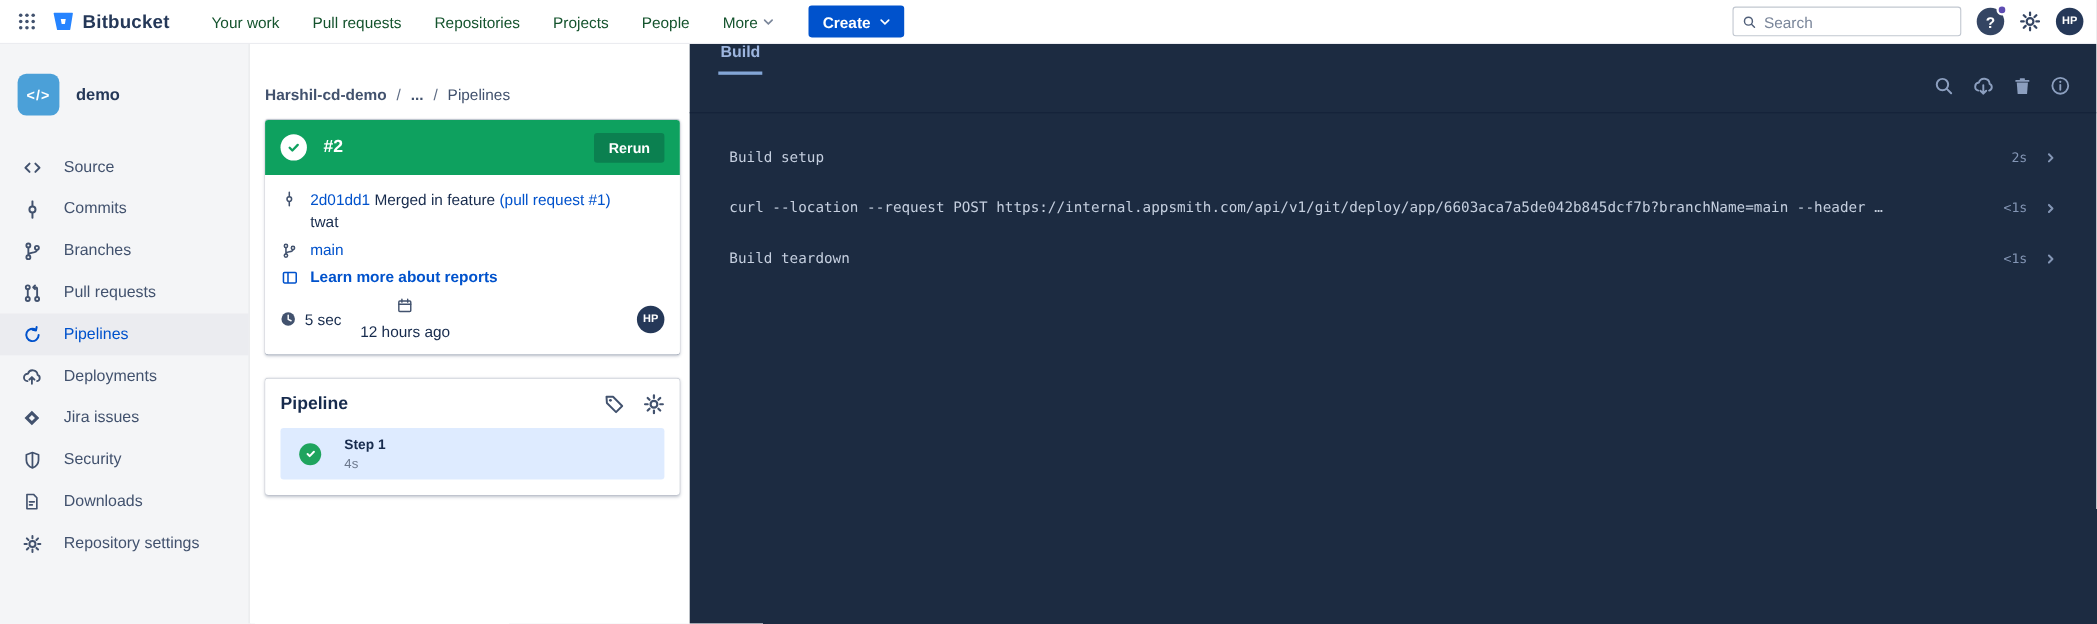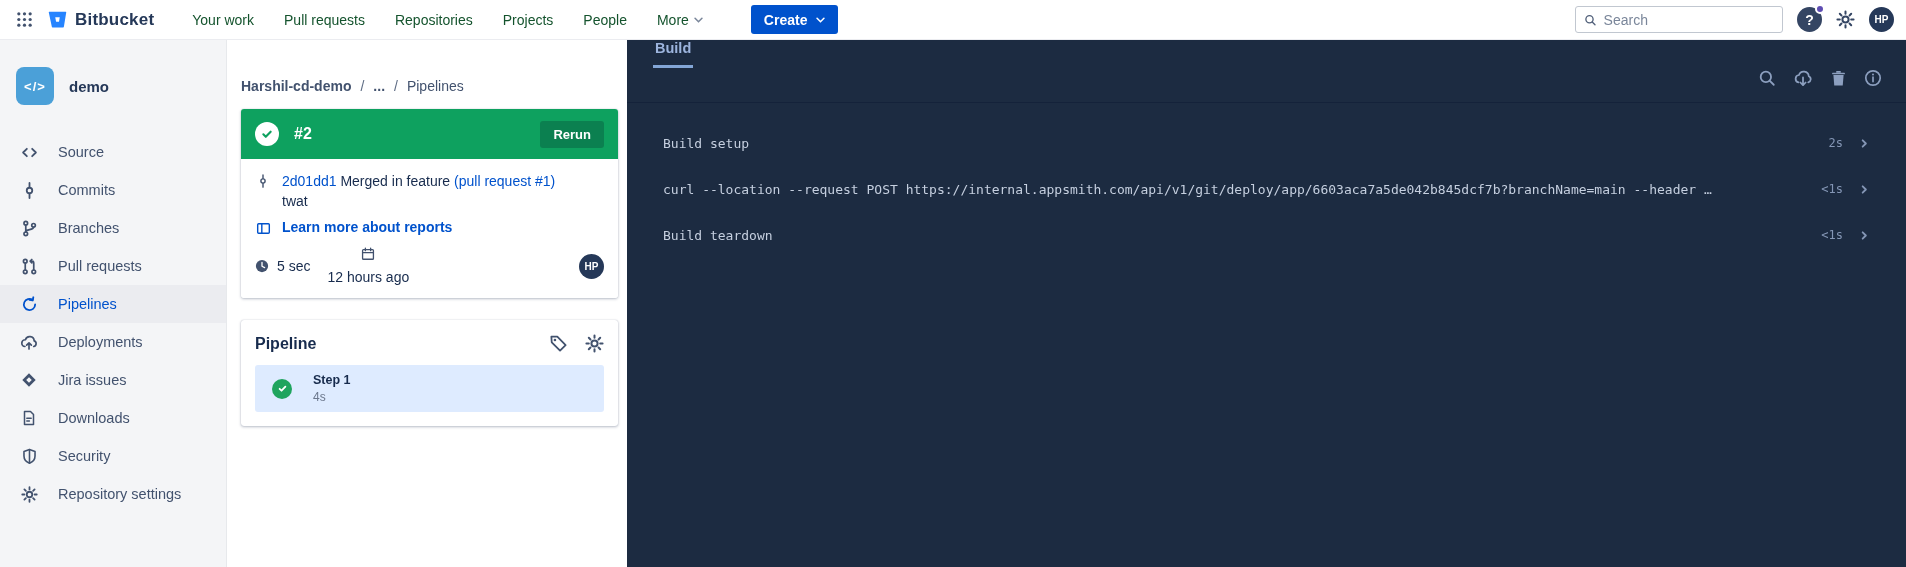--- a/index.html
+++ b/index.html
@@ -8,21 +8,21 @@
             font-family:"Liberation Sans", sans-serif; background:#fff; }
 
   
   .topnav { position:absolute; top:0; left:0; width:100%; height:40px; background:#fff;
             display:flex; align-items:center; padding:0 12px; border-bottom:1px solid #EBECF0; z-index:5; }
   .grid-btn { display:flex; padding:4px; cursor:pointer; color:#42526E; }
   .logo { display:flex; align-items:center; gap:7px; margin-left:10px; cursor:pointer; }
   .logo-text { font-size:17px; font-weight:700; color:#253858; letter-spacing:.2px; }
   .nav-items { display:flex; gap:30px; margin-left:38px; }
   .nav-item { font-size:14px; color:#14532d; cursor:pointer; display:flex; align-items:center; gap:5px; white-space:nowrap; }
-  .create-btn { margin-left:48px; background:#0052CC; color:#fff; border:none; border-radius:3px;
+  .create-btn { margin-left:32px; background:#0052CC; color:#fff; border:none; border-radius:3px;
                 height:29px; padding:0 13px; font-size:14px; font-weight:700; display:flex;
                 align-items:center; gap:9px; cursor:pointer; font-family:inherit; }
   .nav-right { margin-left:auto; display:flex; align-items:center; gap:14px; }
   .searchbox { display:flex; align-items:center; width:208px; height:27px; border:1px solid #C1C7D0;
                border-radius:3px; padding:0 8px; gap:7px; color:#505F79; background:#fff; }
   .searchbox input { border:none; outline:none; width:100%; font-size:14px; color:#172B4D;
                      font-family:inherit; background:transparent; }
   .searchbox input::placeholder { color:#7A869A; }
   .help-btn { position:relative; cursor:pointer; }
   .help-circle { width:25px; height:25px; border-radius:50%; background:#344563; color:#fff;
@@ -247,35 +247,35 @@
       <div class="side-item">
         <span class="ic">
             <svg width="16" height="16" viewBox="0 0 16 16">
               <path fill="currentColor" fill-rule="evenodd" d="M8 1.3 14.7 8 8 14.7 1.3 8Zm0 3.9L5.2 8 8 10.8 10.8 8Z"></path>
             </svg>
           </span>
         <span>Jira issues</span>
       </div>
       <div class="side-item">
         <span class="ic">
+            <svg width="17" height="17" viewBox="0 0 16 16" fill="none" stroke="currentColor" stroke-width="1.5" stroke-linejoin="round">
+              <path d="M8 1.3 13.2 3.2V7.6c0 3.4-2.3 5.7-5.2 6.8C5.1 13.3 2.8 11 2.8 7.6V3.2Z"></path>
+              <path d="M8 1.3v13.1"></path>
+            </svg>
+          </span>
+        <span>Security</span>
+      </div>
+      <div class="side-item">
+        <span class="ic">
             <svg width="16" height="16" viewBox="0 0 16 16" fill="none" stroke="currentColor" stroke-width="1.5" stroke-linejoin="round">
               <path d="M3.5 1.5h6l3 3v10h-9z"></path>
               <path d="M5.8 8.2h4.4M5.8 11h2.6" stroke-linecap="round"></path>
             </svg>
           </span>
         <span>Downloads</span>
-      </div>
-      <div class="side-item">
-        <span class="ic">
-            <svg width="17" height="17" viewBox="0 0 16 16" fill="none" stroke="currentColor" stroke-width="1.5" stroke-linejoin="round">
-              <path d="M8 1.3 13.2 3.2V7.6c0 3.4-2.3 5.7-5.2 6.8C5.1 13.3 2.8 11 2.8 7.6V3.2Z"></path>
-              <path d="M8 1.3v13.1"></path>
-            </svg>
-          </span>
-        <span>Security</span>
       </div>
       <div class="side-item">
         <span class="ic">
             <svg width="17" height="17" viewBox="0 0 16 16" fill="none" stroke="currentColor" stroke-width="1.7" stroke-linecap="round">
               <circle cx="8" cy="8" r="2.6"></circle>
               <path d="M8 1.2v2M8 12.8v2M1.2 8h2M12.8 8h2M3.2 3.2l1.4 1.4M11.4 11.4l1.4 1.4M3.2 12.8l1.4-1.4M11.4 4.6l1.4-1.4"></path>
             </svg>
           </span>
         <span>Repository settings</span>
       </div>
@@ -308,20 +308,31 @@
                 <circle cx="8" cy="8" r="2.4"></circle>
                 <path d="M8 1v4.2M8 10.8V15"></path>
               </svg>
             </span>
           <div class="commit-text">
             <span class="link">2d01dd1</span>
             <span>Merged in feature</span>
             <span class="link">(pull request #1)</span>
             <div>twat</div>
           </div>
+        </div>
+        <div class="crow">
+          <span class="ic">
+              <svg width="14" height="14" viewBox="0 0 16 16" fill="none" stroke="currentColor" stroke-width="1.6" stroke-linecap="round">
+                <circle cx="4.5" cy="3" r="1.7"></circle>
+                <circle cx="4.5" cy="13" r="1.7"></circle>
+                <circle cx="11.8" cy="5" r="1.7"></circle>
+                <path d="M4.5 4.8v6.4M11.8 6.8c0 3-7.3 1.6-7.3 4.4"></path>
+              </svg>
+            </span>
+          <span class="link">main</span>
         </div>
         <div class="crow">
           <span class="ic">
               <svg width="15" height="15" viewBox="0 0 16 16" fill="none" stroke="#0052CC" stroke-width="1.5" stroke-linejoin="round">
                 <rect x="1.8" y="3" width="12.4" height="10" rx="1"></rect>
                 <path d="M6.2 3v10"></path>
               </svg>
             </span>
           <span class="link reports-link">Learn more about reports</span>
         </div>

